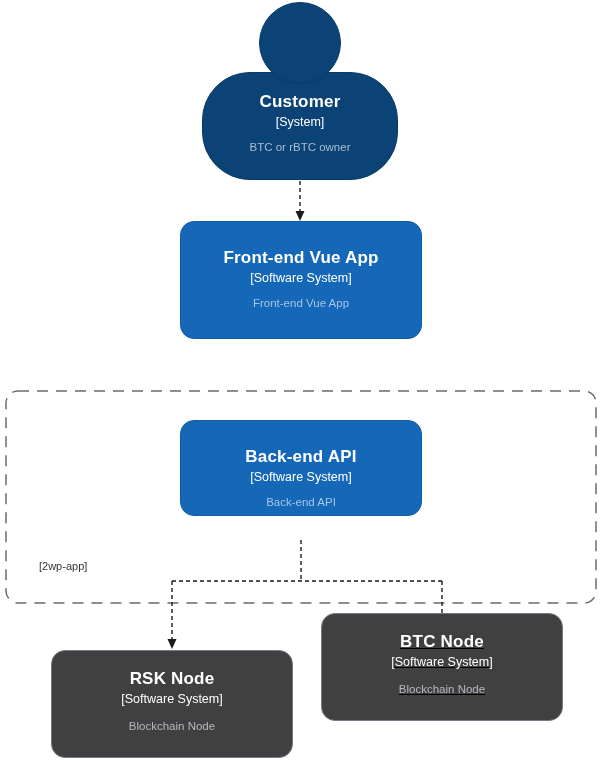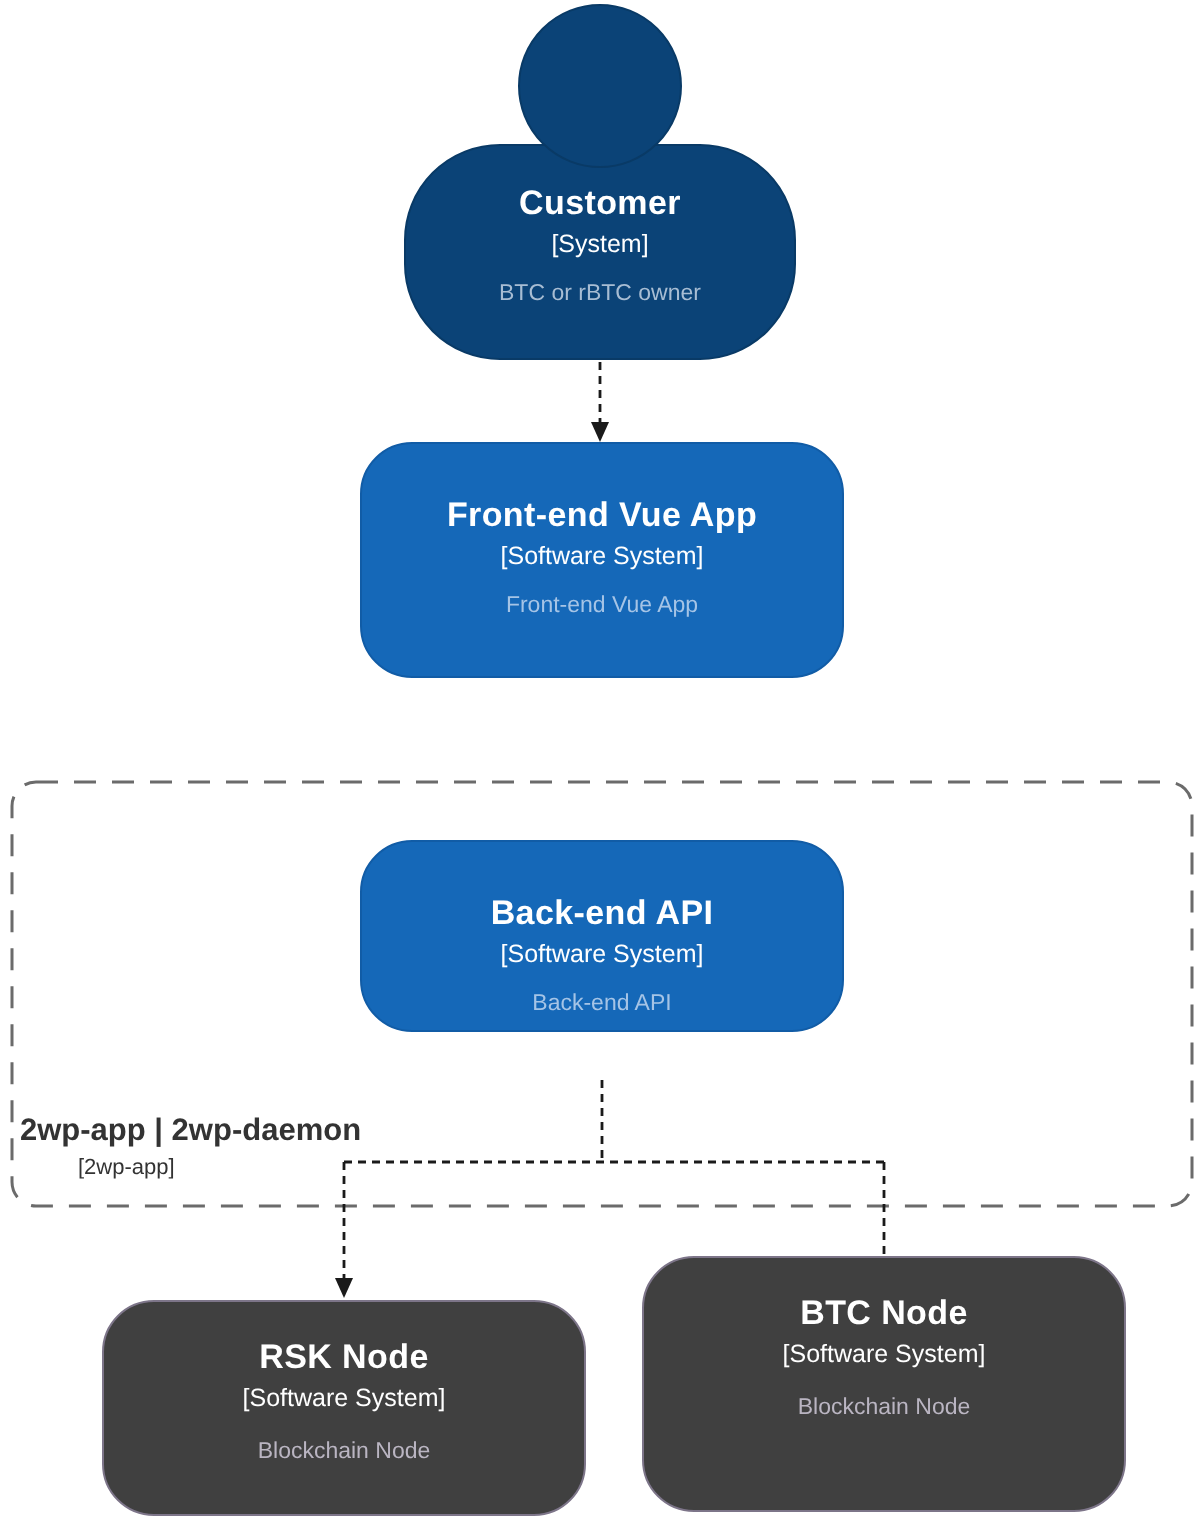--- a/index.html
+++ b/index.html
@@ -60,41 +60,41 @@
     align-items: center;
     text-align: left;
     padding-top: 20px;
     box-sizing: border-box;
   }
   
   .sys-box {
     position: absolute;
     width: 242px;
     box-sizing: border-box;
-    border-radius: 26px;
+    border-radius: 14px;
     display: flex;
     flex-direction: column;
     align-items: center;
     text-align: center;
     padding-top: 26px;
     z-index: 1;
   }
   .sys-blue {
     background: #1568b8;
     border: 1px solid #115ca6;
   }
   .sys-gray {
     background: #404040;
     border: 1px solid #7d7589;
     padding-top: 18px;
   }
   .box-frontend { left: 180px; top: 221px; height: 118px; }
   .box-backend  { left: 180px; top: 420px; height: 96px; }
   .box-rsk      { left: 51px;  top: 650px; height: 108px; }
-  .box-btc      { left: 321px; top: 628px; height: 128px; }
+  .box-btc      { left: 321px; top: 613px; height: 108px; text-decoration: underline; }
   
   .node-title {
     font-size: 17px;
     font-weight: bold;
     color: #ffffff;
     line-height: 20px;
     letter-spacing: 0.2px;
   }
   .node-subtitle {
     font-size: 12.5px;
@@ -162,21 +162,20 @@
     <div class="node-desc">Front-end Vue App</div>
   </div>
 
   <div class="sys-box sys-blue box-backend">
     <div class="node-title">Back-end API</div>
     <div class="node-subtitle">[Software System]</div>
     <div class="node-desc">Back-end API</div>
   </div>
 
   <div class="boundary-label">
-    <div class="boundary-title">2wp-app | 2wp-daemon</div>
     <div class="boundary-subtitle">[2wp-app]</div>
   </div>
 
   <div class="sys-box sys-gray box-rsk">
     <div class="node-title">RSK Node</div>
     <div class="node-subtitle">[Software System]</div>
     <div class="node-desc">Blockchain Node</div>
   </div>
 
   <div class="sys-box sys-gray box-btc">

